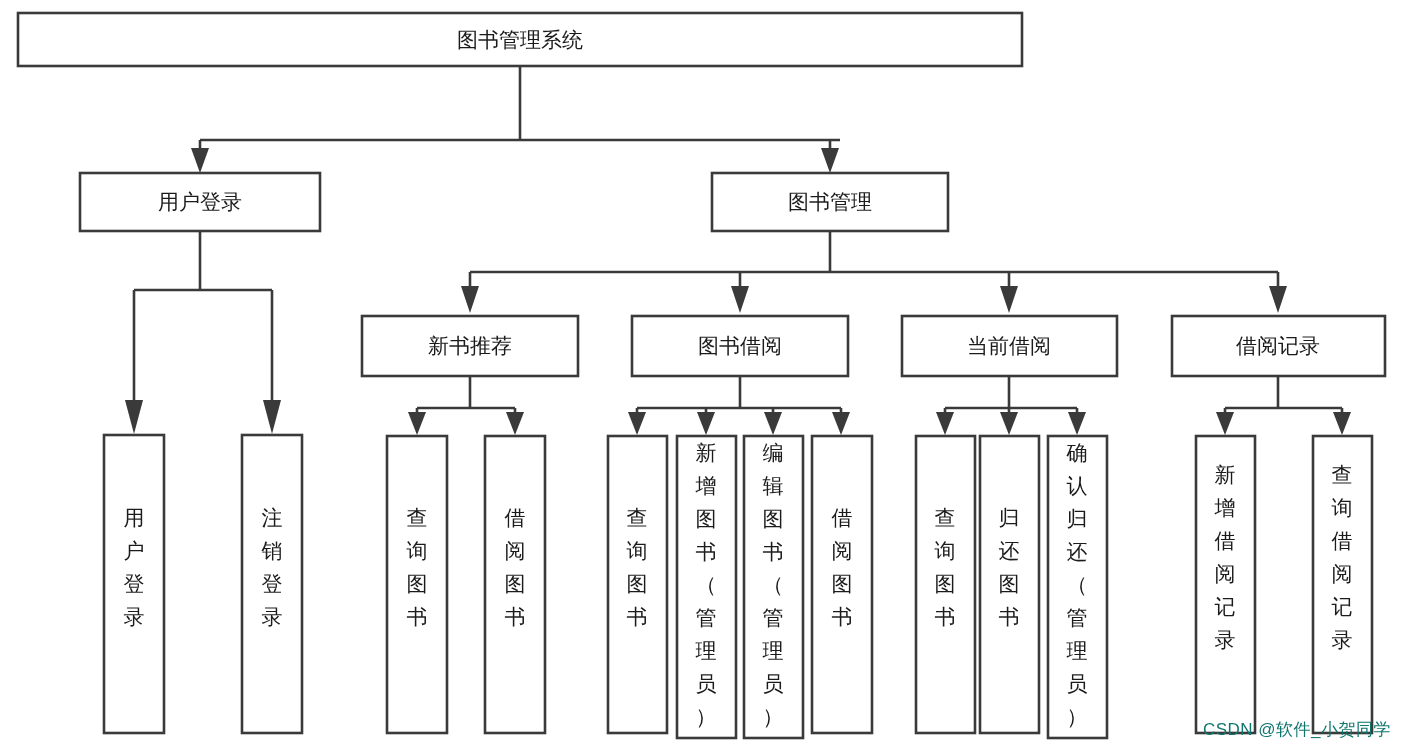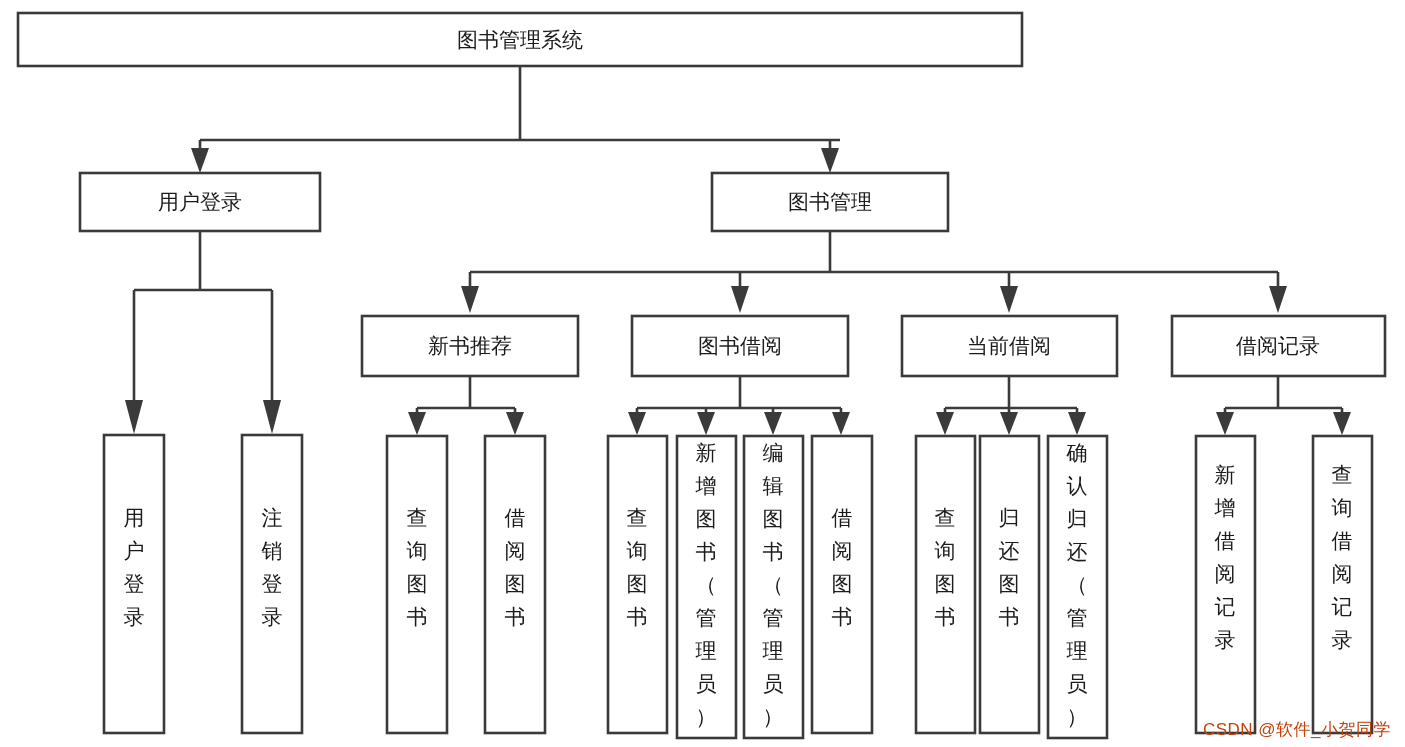--- a/index.html
+++ b/index.html
@@ -51,21 +51,21 @@
     font-family: "Liberation Sans", "DejaVu Sans", sans-serif;
     font-size: 21px;
     text-anchor: middle;
   }
   .watermark {
     position: absolute;
     right: 14px;
     bottom: 6px;
     font-family: "Liberation Sans", "DejaVu Sans", sans-serif;
     font-size: 17px;
-    color: #c2410c;
+    color: #0f766e;
     letter-spacing: 0.5px;
     white-space: nowrap;
     pointer-events: none;
   }
 </style>
 </head>
 <body>
 
 <div id="diagram-root">
 

